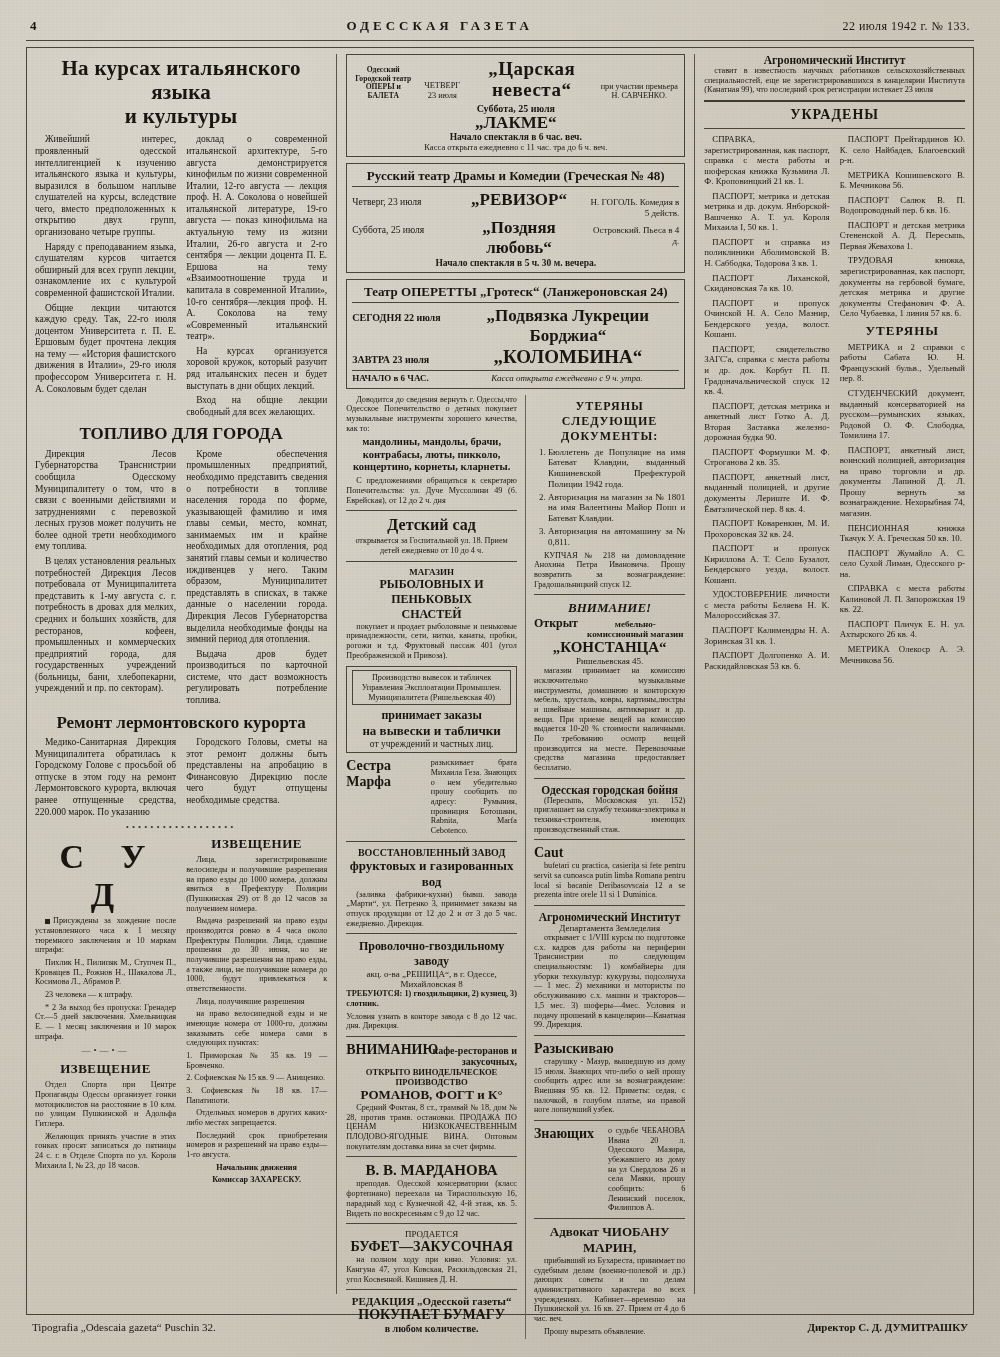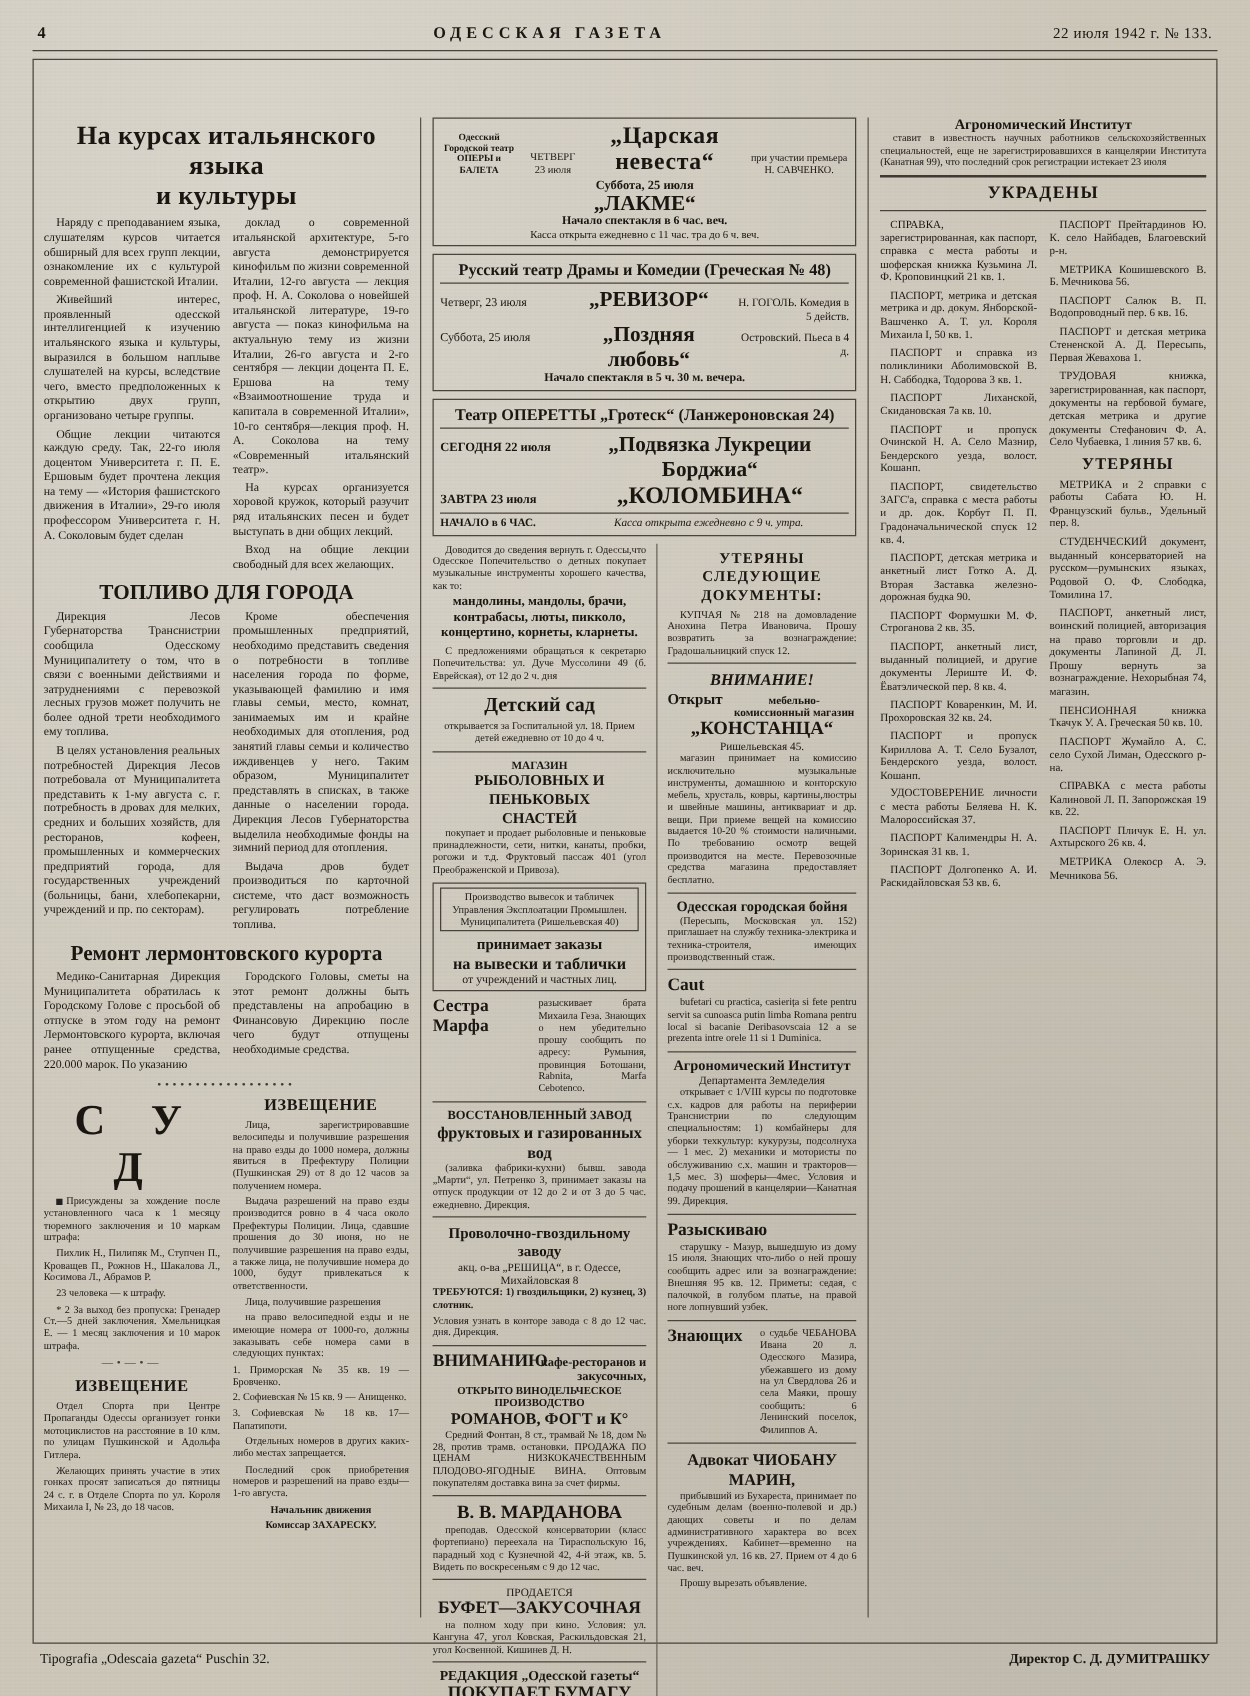--- a/index.html
+++ b/index.html
@@ -37,21 +37,21 @@
   .masthead .ttl{font-size:13px;letter-spacing:4px;font-weight:bold;}
   .masthead .dt{font-size:12px;}
   .rule{border-top:1px solid #4a453c;margin:2px 0 6px 0;}
   .frame{
     border:1px solid #4a453c;
     padding:6px 8px 4px 8px;
     height:1268px;
     box-sizing:border-box;
   }
   .cols{display:flex;gap:0;height:1240px;}
-  .col{box-sizing:border-box;margin-top:40px;}
+  .col{box-sizing:border-box;}
   .col1{width:32.5%;padding-right:9px;border-right:1px solid #5b554a;}
   .col2{width:38.5%;padding:0 9px;border-right:1px solid #5b554a;}
   .col3{width:29%;padding-left:9px;}
   .col2 .inner{display:flex;gap:0;}
   .c2a{width:53%;padding-right:8px;border-right:1px solid #6b6558;box-sizing:border-box;}
   .c2b{width:47%;padding-left:8px;box-sizing:border-box;}
 
   h1.head{
     font-size:21px;font-weight:bold;text-align:center;margin:2px 0 6px 0;line-height:1.15;
     letter-spacing:.3px;
@@ -121,22 +121,22 @@
   <div class="frame">
   <div class="cols">
 
     <div class="col col1">
 
       <h1 class="head">
         <span>На курсах итальянского языка</span><br>
         <span>и культуры</span>
       </h1>
       <div class="two">
+        <p>Живейший интерес, проявленный одесской интеллигенцией к изучению итальянского языка и культуры, выразился в большом наплыве слушателей на курсы, вследствие чего, вместо предположенных к открытию двух групп, организовано четыре группы.</p>
         <p>Наряду с преподаванием языка, слушателям курсов читается обширный для всех групп лекции, ознакомление их с культурой современной фашистской Италии.</p>
-        <p>Живейший интерес, проявленный одесской интеллигенцией к изучению итальянского языка и культуры, выразился в большом наплыве слушателей на курсы, вследствие чего, вместо предположенных к открытию двух групп, организовано четыре группы.</p>
         <p>Общие лекции читаются каждую среду. Так, 22-го июля доцентом Университета г. П. Е. Ершовым будет прочтена лекция на тему — «История фашистского движения в Италии», 29-го июля профессором Университета г. Н. А. Соколовым будет сделан</p>
         <p>доклад о современной итальянской архитектуре, 5-го августа демонстрируется кинофильм по жизни современной Италии, 12-го августа — лекция проф. Н. А. Соколова о новейшей итальянской литературе, 19-го августа — показ кинофильма на актуальную тему из жизни Италии, 26-го августа и 2-го сентября — лекции доцента П. Е. Ершова на тему «Взаимоотношение труда и капитала в современной Италии», 10-го сентября—лекция проф. Н. А. Соколова на тему «Современный итальянский театр».</p>
         <p>На курсах организуется хоровой кружок, который разучит ряд итальянских песен и будет выступать в дни общих лекций.</p>
         <p>Вход на общие лекции свободный для всех желающих.</p>
       </div>
 
       <h2 class="head">ТОПЛИВО ДЛЯ ГОРОДА</h2>
       <div class="two">
         <p>Дирекция Лесов Губернаторства Транснистрии сообщила Одесскому Муниципалитету о том, что в связи с военными действиями и затруднениями с перевозкой лесных грузов может получить не более одной трети необходимого ему топлива.</p>
         <p>В целях установления реальных потребностей Дирекция Лесов потребовала от Муниципалитета представить к 1-му августа с. г. потребность в дровах для мелких, средних и больших хозяйств, для ресторанов, кофеен, промышленных и коммерческих предприятий города, для государственных учреждений (больницы, бани, хлебопекарни, учреждений и пр. по секторам).</p>
@@ -286,20 +286,25 @@
           <p class="tiny">на полном ходу при кино. Условия: ул. Кангуна 47, угол Ковская, Раскильдовская 21, угол Косвенной. Кишинев Д. Н.</p>
 
           <hr class="sep">
           <div class="ctr b" style="font-size:11px;">РЕДАКЦИЯ „Одесской газеты“</div>
           <div class="ctr b" style="font-size:14px;">ПОКУПАЕТ БУМАГУ</div>
           <div class="ctr b" style="font-size:10px;">в любом количестве.</div>
         </div>
 
         <div class="c2b">
           <div class="ul-title">УТЕРЯНЫ СЛЕДУЮЩИЕ ДОКУМЕНТЫ:</div>
+          <ol>
+            <li>Бюллетень де Популяцие на имя Батеват Клавдии, выданный Кишиневской Префектурой Полиции 1942 года.</li>
+            <li>Авторизация на магазин за № 1801 на имя Валентины Майор Попп и Батеват Клавдии.</li>
+            <li>Авторизация на автомашину за № 0,811.</li>
+          </ol>
           <p class="tiny">КУПЧАЯ № 218 на домовладение Анохина Петра Ивановича. Прошу возвратить за вознаграждение: Градошальницкий спуск 12.</p>
 
           <hr class="sep">
           <div class="ctr b i" style="font-size:13px;">ВНИМАНИЕ!</div>
           <div class="row">
             <div class="b" style="font-size:12px;width:30%;">Открыт</div>
             <div class="b" style="flex:1;font-size:9px;text-align:center;">мебельно-комиссионный магазин</div>
           </div>
           <div class="ctr b" style="font-size:15px;">„КОНСТАНЦА“</div>
           <div class="ctr" style="font-size:9px;">Ришельевская 45.</div>

